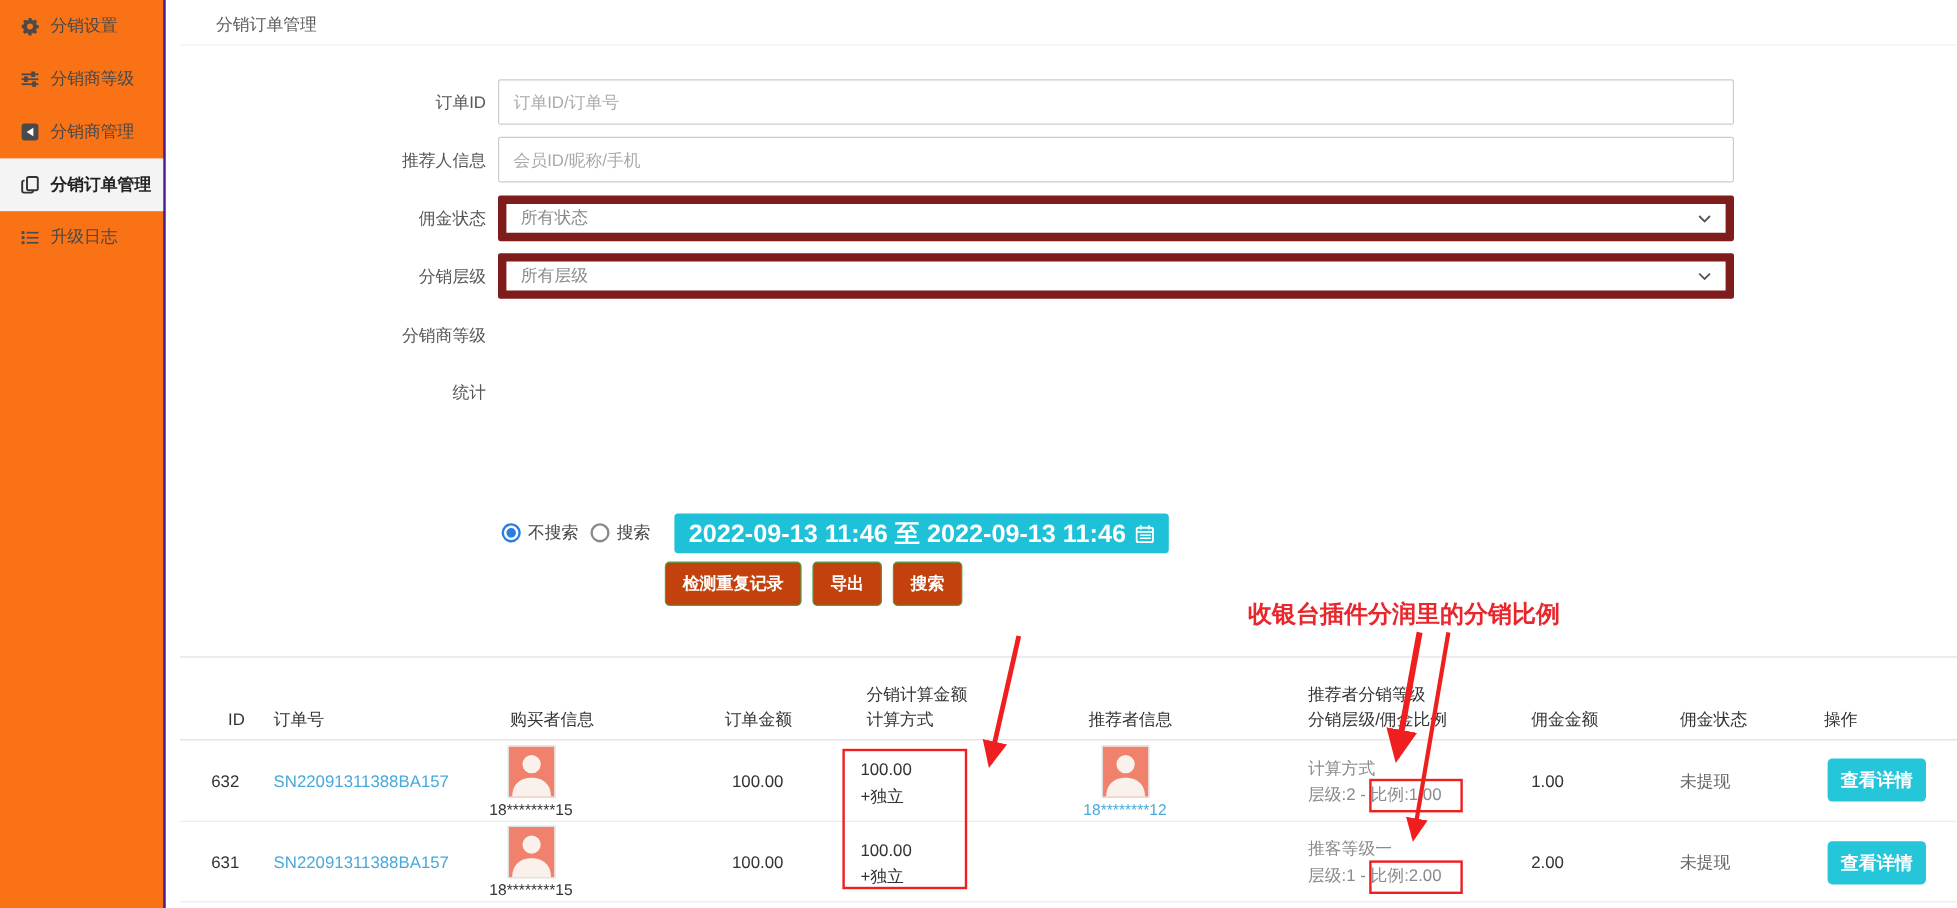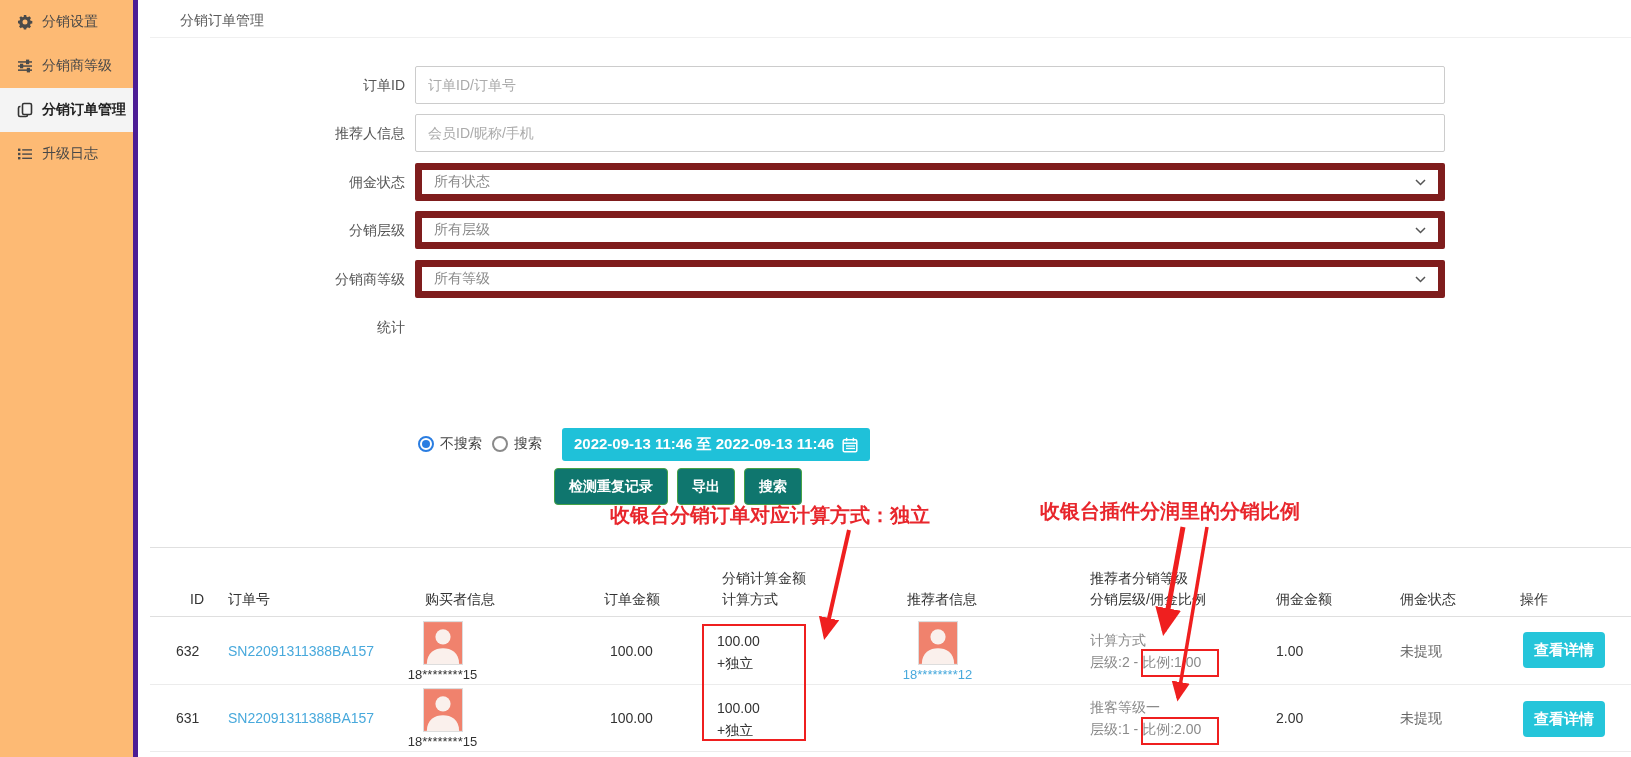--- a/index.html
+++ b/index.html
@@ -2,21 +2,21 @@
 <html><head>
 <meta charset="utf-8">
 <style>
   * { margin:0; padding:0; box-sizing:border-box; }
   html,body { width:1631px; height:757px; background:#fff; overflow:hidden;
     font-family:"Liberation Sans","DejaVu Sans",sans-serif; color:#333; }
   .page { position:relative; width:1631px; height:757px; }
 
   
   .sidebar { position:absolute; left:0; top:0; width:138px; height:757px;
-    background:#fdba74; border-right:5px solid #4c1d95; z-index:5; }
+    background:#f97316; border-right:2px solid #4c1d95; z-index:5; }
   .side-item { position:relative; height:44px; display:flex; align-items:center;
     padding-left:17px; cursor:pointer; color:#484848; font-size:14px; }
   .side-item .icon { width:16px; height:16px; margin-right:9px; flex:0 0 16px; display:inline-flex; }
   .side-item.active { background:#f4f4f4; font-weight:bold; color:#222; }
 
   
   .content { position:absolute; left:150px; top:0; width:1481px; height:757px; }
   .breadcrumb { position:absolute; left:30px; top:12px; font-size:14px; color:#5a5a5a; }
   .crumb-line { position:absolute; left:0; top:37px; width:1481px; height:1px; background:#f0f0f0; }
 
@@ -35,25 +35,25 @@
 
   .radio-row { position:absolute; left:0; top:425px; width:1295px; height:38px; }
   .radio-opt { position:absolute; top:0; height:38px; display:flex; align-items:center;
     gap:6px; font-size:14px; color:#444; cursor:pointer; }
   .rdot { width:16px; height:16px; border-radius:50%; display:inline-flex;
     align-items:center; justify-content:center; }
   .rdot.on { border:2px solid #2a7de1; }
   .rdot.on i { width:8px; height:8px; border-radius:50%; background:#2a7de1; }
   .rdot.off { border:2px solid #8a8a8a; }
   .date-btn { position:absolute; left:412px; top:3px; height:33px; padding:0 12px;
-    background:#1fc1d9; color:#fff; font-size:15px; font-weight:bold; border:none;
+    background:#1fc1d9; color:#fff; font-size:21px; font-weight:bold; border:none;
     border-radius:3px; display:inline-flex; align-items:center; gap:8px; cursor:pointer; }
 
   .btn-row { position:absolute; left:404px; top:468px; display:flex; gap:9px; }
-  .btn-green { height:37px; padding:0 14px; background:#0f766e; border:1px solid #46a246;
+  .btn-green { height:37px; padding:0 14px; background:#c2410c; border:1px solid #46a246;
     color:#fff; font-size:14px; font-weight:bold; border-radius:4px; cursor:pointer;
     font-family:"Liberation Sans","DejaVu Sans",sans-serif; }
 
   
   .ann { position:absolute; color:#e8262c; font-size:20px; font-weight:bold;
     z-index:46; white-space:nowrap; }
   .redbox { position:absolute; border:2px solid #ef1f1f; z-index:44; pointer-events:none; }
   svg.arrows { position:absolute; left:0; top:0; width:1631px; height:757px;
     z-index:45; pointer-events:none; }
 
@@ -93,20 +93,29 @@
             <rect x="1" y="3.2" width="14" height="1.5"></rect>
             <rect x="1" y="7.3" width="14" height="1.5"></rect>
             <rect x="1" y="11.4" width="14" height="1.5"></rect>
             <rect x="9" y="1.6" width="3.2" height="4.6"></rect>
             <rect x="3" y="5.7" width="3.2" height="4.6"></rect>
             <rect x="9.8" y="9.8" width="3.2" height="4.6"></rect>
           </svg>
       </span>
       <span>分销商等级</span>
     </div>
+    <div class="side-item">
+      <span class="icon">
+        <svg viewBox="0 0 16 16" width="16" height="16">
+            <rect x="1" y="1" width="14" height="14" rx="2.5" fill="#4a4a4a"></rect>
+            <path d="M10.8 4.4 L5.2 8 L10.8 11.6 Z" fill="#fff"></path>
+          </svg>
+      </span>
+      <span>分销商管理</span>
+    </div>
     <div class="side-item active">
       <span class="icon">
         <svg viewBox="0 0 16 16" width="16" height="16" fill="none" stroke="#333" stroke-width="1.6">
             <rect x="5.5" y="1.5" width="9" height="11" rx="1.5"></rect>
             <path d="M3.5 4.5 H3 A1.5 1.5 0 0 0 1.5 6 V13 A1.5 1.5 0 0 0 3 14.5 H9 A1.5 1.5 0 0 0 10.5 13 V12.6"></path>
           </svg>
       </span>
       <span>分销订单管理</span>
     </div>
     <div class="side-item">
@@ -153,28 +162,20 @@
           <div class="sel">
         <span>所有层级</span>
         <svg width="11" height="7" viewBox="0 0 11 7">
               <polyline points="1,1 5.5,5.5 10,1" fill="none" stroke="#555" stroke-width="1.5"></polyline>
             </svg>
       </div>
         </div>
     </div>
     <div class="frow" style="top:260px">
       <div class="flabel">分销商等级</div>
-      <div class="fctrl">
-          <div class="sel">
-        <span>所有等级</span>
-        <svg width="11" height="7" viewBox="0 0 11 7">
-              <polyline points="1,1 5.5,5.5 10,1" fill="none" stroke="#555" stroke-width="1.5"></polyline>
-            </svg>
-      </div>
-        </div>
     </div>
     <div class="frow" style="top:308px">
       <div class="flabel">统计</div>
     </div>
 
     <div class="radio-row">
       <div class="radio-opt" style="left:268px">
         <span class="rdot on">
             <i></i>
           </span>
@@ -279,21 +280,20 @@
       <div class="c gray2" style="left:940px; top:12px">
         <div>推客等级一</div>
         <div><span>层级:1 - </span><span>比例:2.00</span></div>
       </div>
       <div class="c" style="left:1126px; top:26px">2.00</div>
       <div class="c status-txt" style="left:1250px; top:26px">未提现</div>
       <button class="detail-btn" style="position:absolute; left:1373px; top:17px">查看详情</button>
     </div>
   </div>
 
-  <div class="ann" style="left:610px; top:502px">收银台分销订单对应计算方式：独立</div>
   <div class="ann" style="left:1040px; top:498px">收银台插件分润里的分销比例</div>
 
   <div class="redbox" style="left:702px; top:624px; width:104px; height:117px"></div>
   <div class="redbox" style="left:1141px; top:649px; width:78px; height:28px"></div>
   <div class="redbox" style="left:1141px; top:717px; width:78px; height:28px"></div>
 
   <svg class="arrows">
     <defs>
       <marker id="ah" markerWidth="7" markerHeight="7" refX="4.6" refY="2.6" orient="auto">
         <path d="M0,0 L5.6,2.6 L0,5.2 Z" fill="#ef1f1f"></path>

